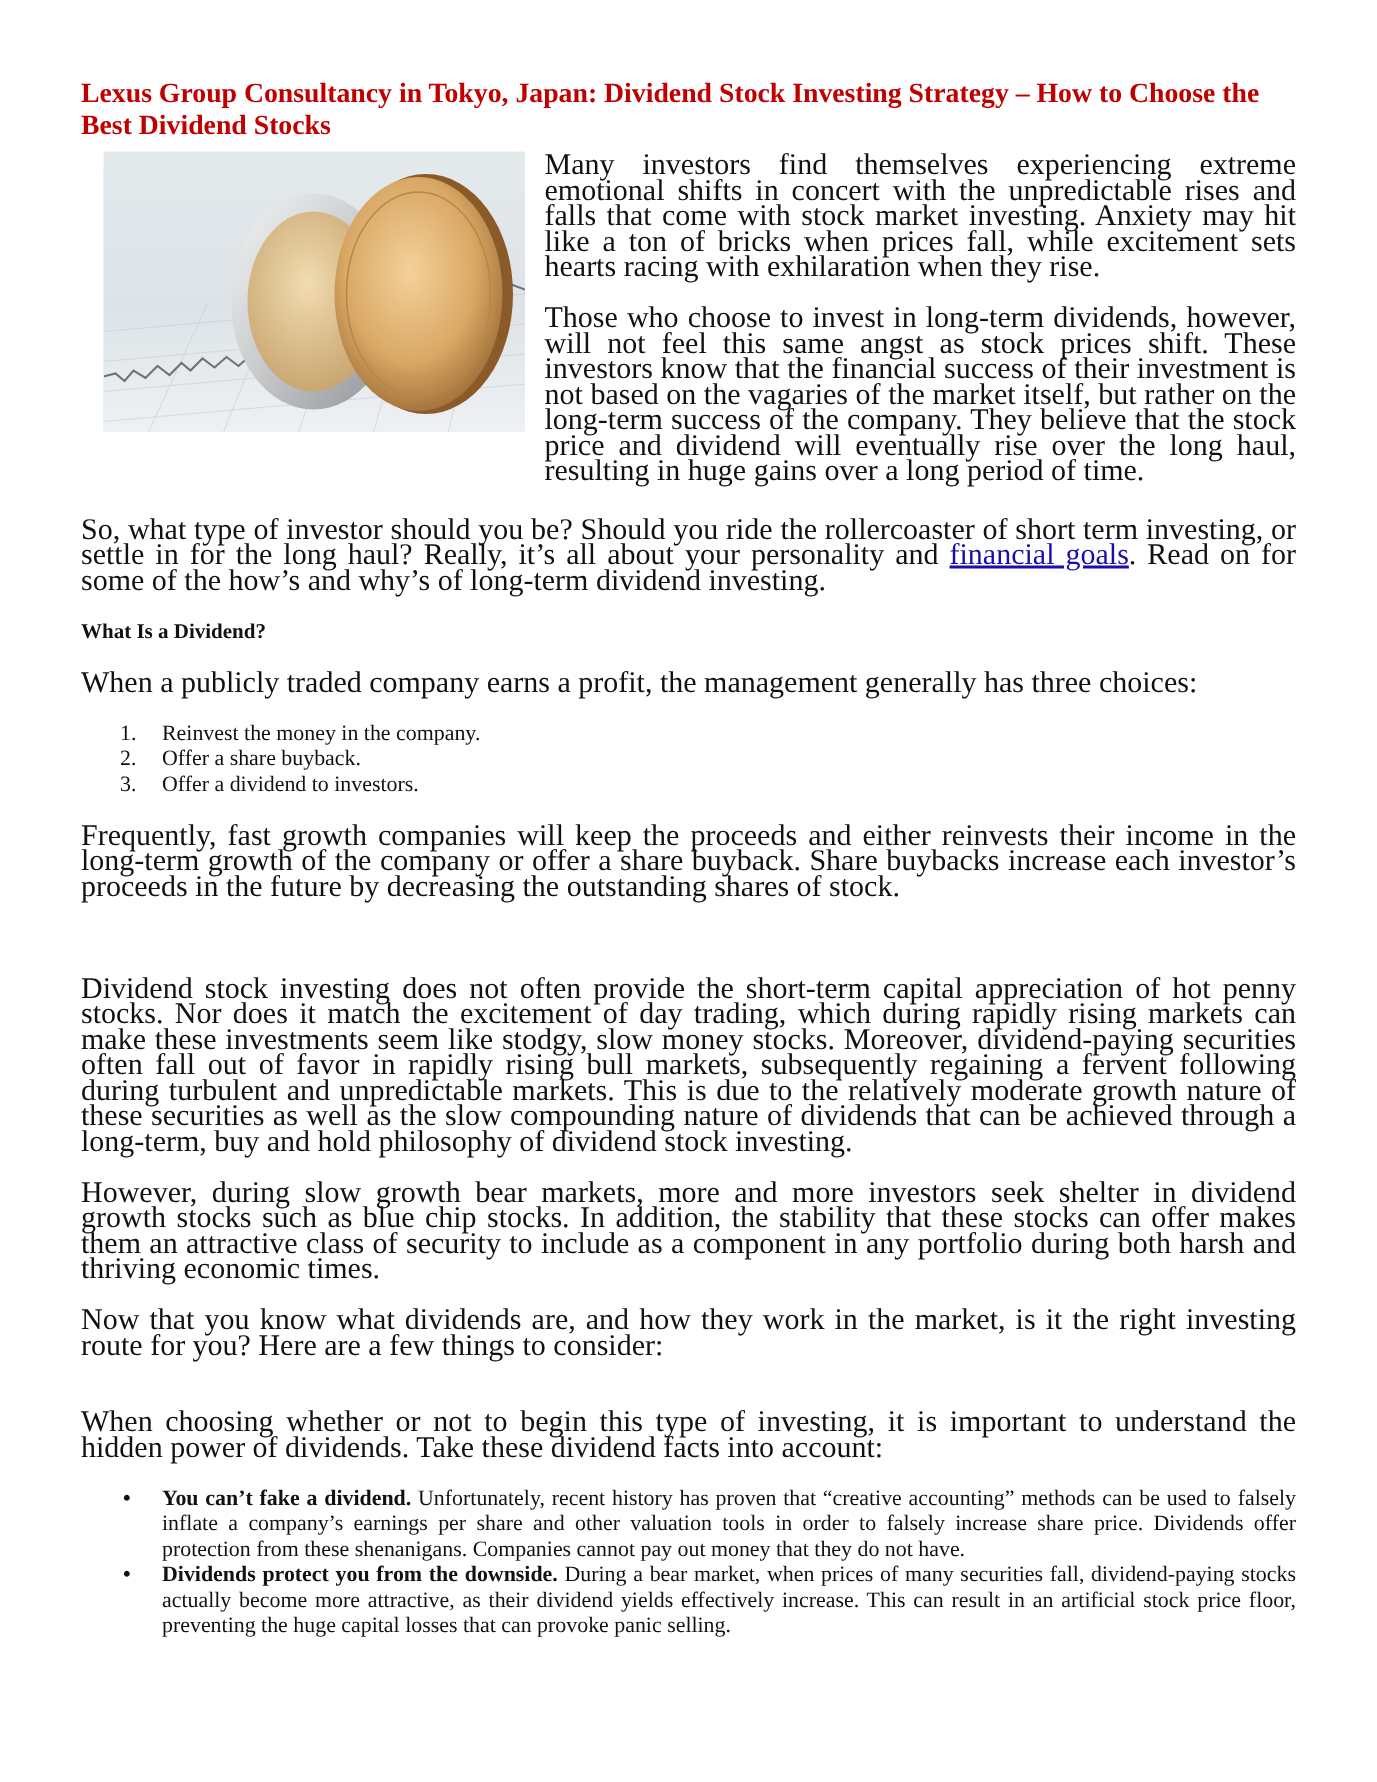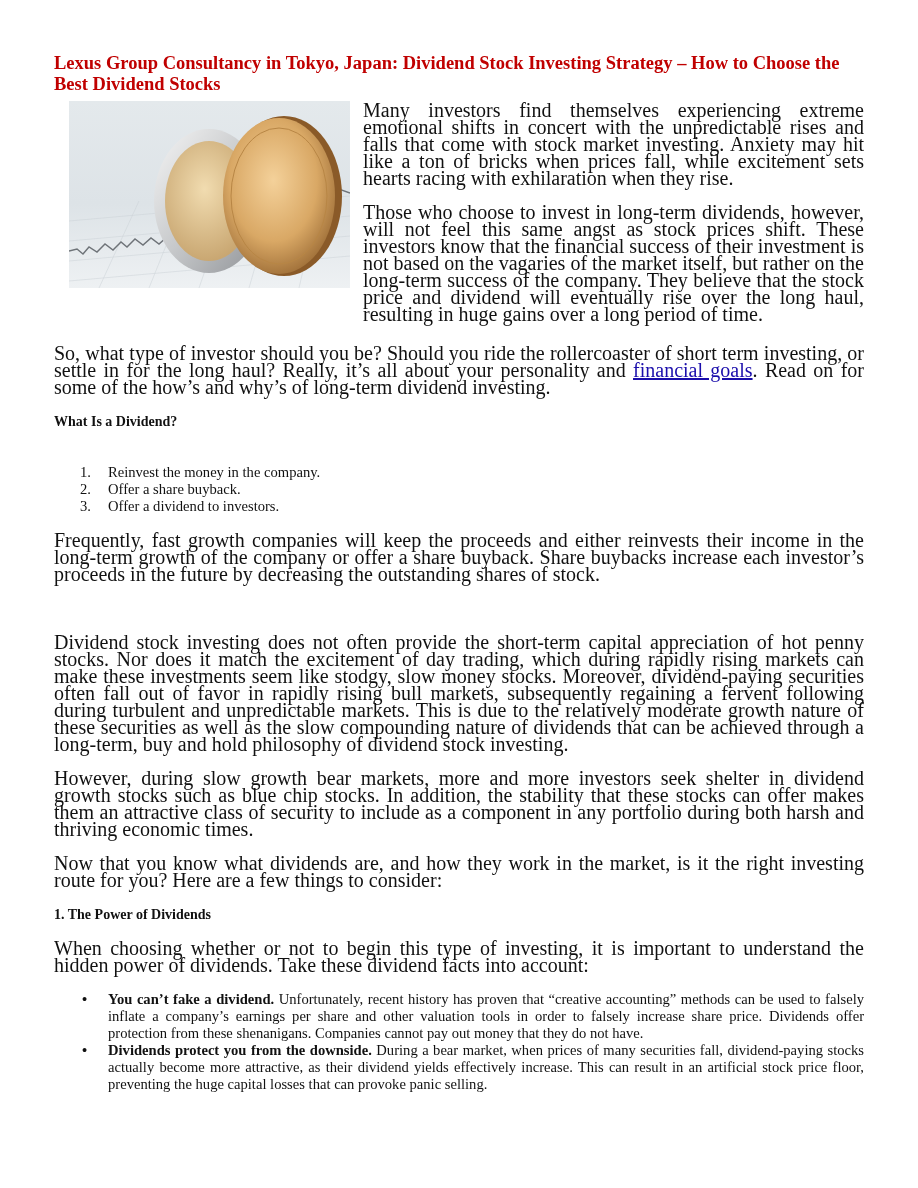--- a/index.html
+++ b/index.html
@@ -93,40 +93,40 @@
       <p class="p">Many investors find themselves experiencing extreme emotional shifts in concert with the unpredictable rises and falls that come with stock market investing. Anxiety may hit like a ton of bricks when prices fall, while excitement sets hearts racing with exhilaration when they rise.</p>
       <p class="p">Those who choose to invest in long-term dividends, however, will not feel this same angst as stock prices shift. These investors know that the financial success of their investment is not based on the vagaries of the market itself, but rather on the long-term success of the company. They believe that the stock price and dividend will eventually rise over the long haul, resulting in huge gains over a long period of time.</p>
     </div>
   </div>
 
   <p class="p"><span>So, what type of investor should you be? Should you ride the rollercoaster of short term investing, or settle in for the long haul? Really, it’s all about your personality and </span><a class="link" href="#">financial goals</a><span>. Read on for some of the how’s and why’s of long-term dividend investing.</span></p>
 
   <div class="gap"></div>
   <h2 class="h">What Is a Dividend?</h2>
   <div class="gap"></div>
+  <p class="p">When a publicly traded company earns a profit, the management generally has three choices:</p>
   <div class="gap"></div>
   <ol class="list">
     <li><span class="num">1.</span><span>Reinvest the money in the company.</span></li>
     <li><span class="num">2.</span><span>Offer a share buyback.</span></li>
     <li><span class="num">3.</span><span>Offer a dividend to investors.</span></li>
   </ol>
   <div class="gap"></div>
   <p class="p">Frequently, fast growth companies will keep the proceeds and either reinvests their income in the long-term growth of the company or offer a share buyback. Share buybacks increase each investor’s proceeds in the future by decreasing the outstanding shares of stock.</p>
   <div class="gap"></div>
 
   <div class="gap"></div>
   <div class="gap"></div>
   <p class="p">Dividend stock investing does not often provide the short-term capital appreciation of hot penny stocks. Nor does it match the excitement of day trading, which during rapidly rising markets can make these investments seem like stodgy, slow money stocks. Moreover, dividend-paying securities often fall out of favor in rapidly rising bull markets, subsequently regaining a fervent following during turbulent and unpredictable markets. This is due to the relatively moderate growth nature of these securities as well as the slow compounding nature of dividends that can be achieved through a long-term, buy and hold philosophy of dividend stock investing.</p>
   <div class="gap"></div>
   <p class="p">However, during slow growth bear markets, more and more investors seek shelter in dividend growth stocks such as blue chip stocks. In addition, the stability that these stocks can offer makes them an attractive class of security to include as a component in any portfolio during both harsh and thriving economic times.</p>
   <div class="gap"></div>
   <p class="p">Now that you know what dividends are, and how they work in the market, is it the right investing route for you? Here are a few things to consider:</p>
 
   <div class="gap"></div>
-  <h2 class="h">1. The Power of Dividends</h2>
   <div class="gap"></div>
   <p class="p">When choosing whether or not to begin this type of investing, it is important to understand the hidden power of dividends. Take these dividend facts into account:</p>
   <div class="gap"></div>
   <ul class="list">
     <li><span class="bullet">•</span><b>You can’t fake a dividend.</b><span> Unfortunately, recent history has proven that “creative accounting” methods can be used to falsely inflate a company’s earnings per share and other valuation tools in order to falsely increase share price. Dividends offer protection from these shenanigans. Companies cannot pay out money that they do not have.</span></li>
     <li><span class="bullet">•</span><b>Dividends protect you from the downside.</b><span> During a bear market, when prices of many securities fall, dividend-paying stocks actually become more attractive, as their dividend yields effectively increase. This can result in an artificial stock price floor, preventing the huge capital losses that can provoke panic selling.</span></li>
   </ul>
 </div>
 
 </body></html>

